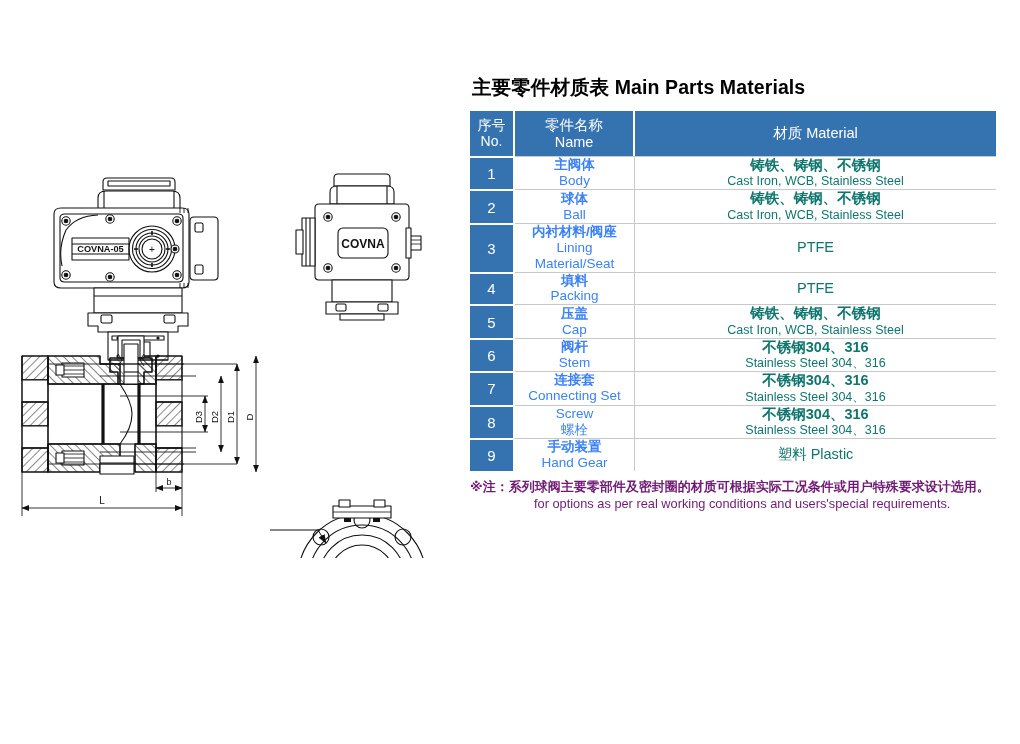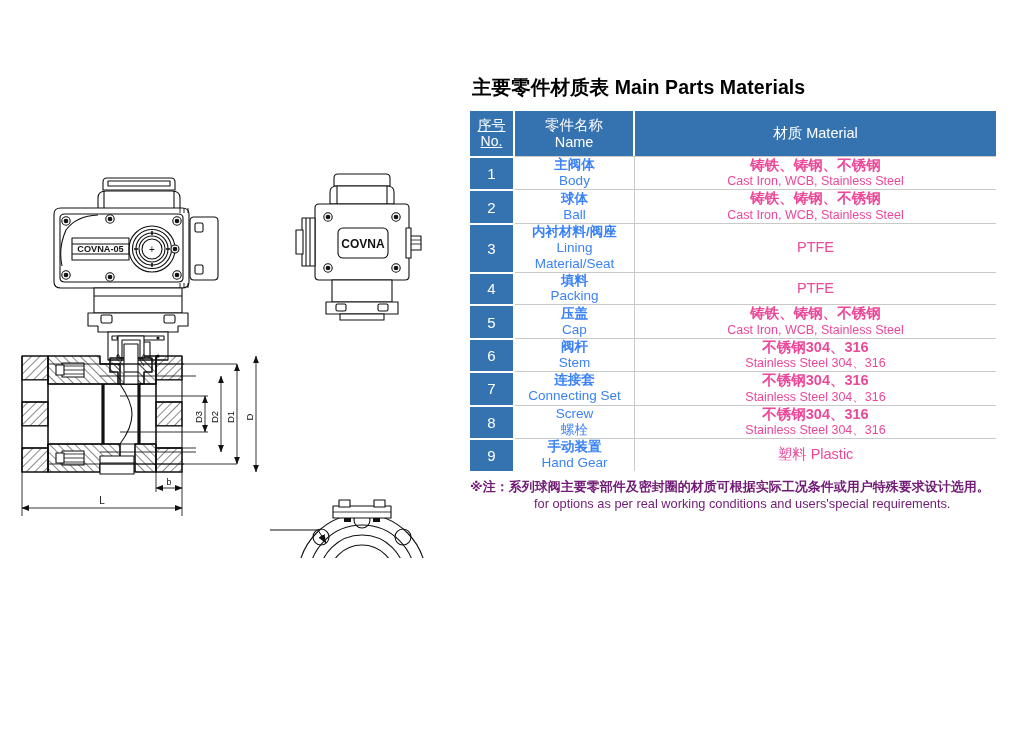--- a/index.html
+++ b/index.html
@@ -56,21 +56,21 @@
   
   .hdr {
     background: #3573B0;
     color: #ffffff;
     font-weight: normal;
     text-align: center;
     height: 45px;
     line-height: 1.12;
     font-size: 14.5px;
   }
-  .hdr.no-col { width: 45px; border-right: 2px solid #ffffff; font-size: 14px; text-decoration: underline; }
+  .hdr.no-col { width: 45px; border-right: 2px solid #ffffff; font-size: 14px; }
   .hdr.name-col { width: 120px; border-right: 2px solid #ffffff; }
   .hdr .l1 { display:block; }
   .hdr .l2 { display:block; }
 
   
   td.no-cell {
     background: #3573B0;
     color: #ffffff;
     text-align: center;
     font-size: 15px;
@@ -87,21 +87,21 @@
     border-right: 1px solid #c9c9c9;
     padding: 3px 2px;
   }
   td.name-cell .cn { display: block; font-size: 13.5px; font-weight: bold; }
   td.name-cell .en { display: block; font-size: 13.5px; }
   td.name-cell .cn.plain { font-weight: normal; }
 
   
   td.mat-cell {
     text-align: center;
-    color: #ec4899;
+    color: #0f766e;
     line-height: 1.2;
     border-top: 1px solid #c9c9c9;
     padding: 3px 4px;
   }
   td.mat-cell .cn { display: block; font-size: 14.5px; font-weight: bold; }
   td.mat-cell .en { display: block; font-size: 12.5px; }
   td.mat-cell .single { display: block; font-size: 14.5px; }
   td.mat-cell.r10 .cn { font-size: 16px; }
   td.mat-cell.r10 .en { font-size: 12px; letter-spacing: -0.1px; }
 

